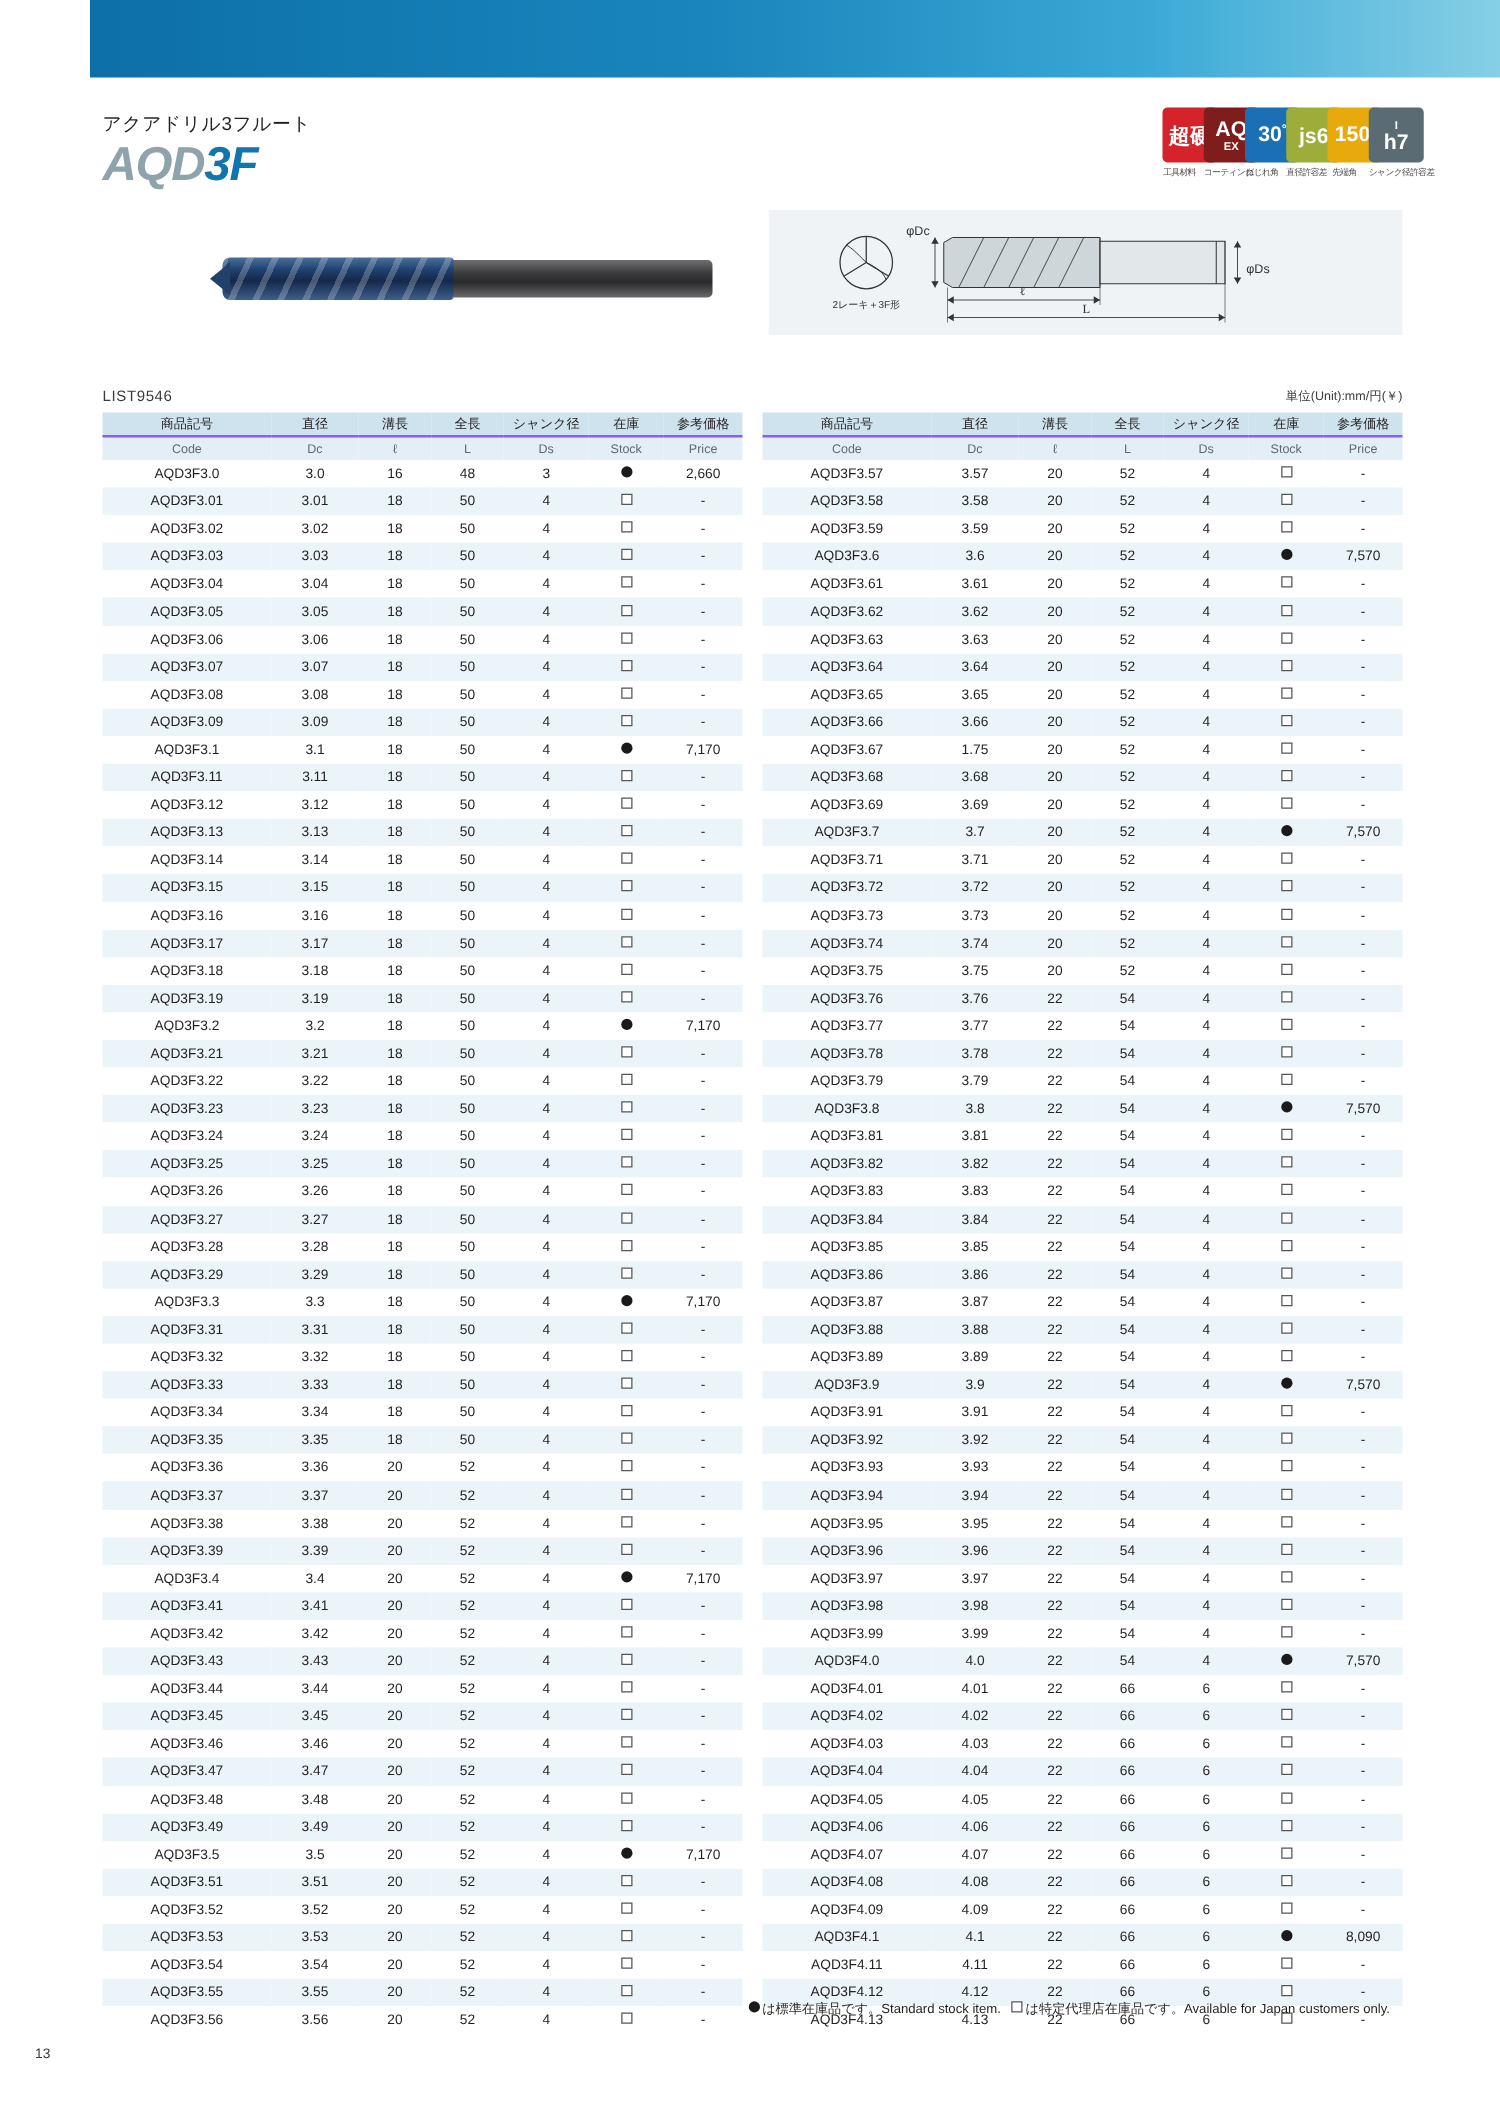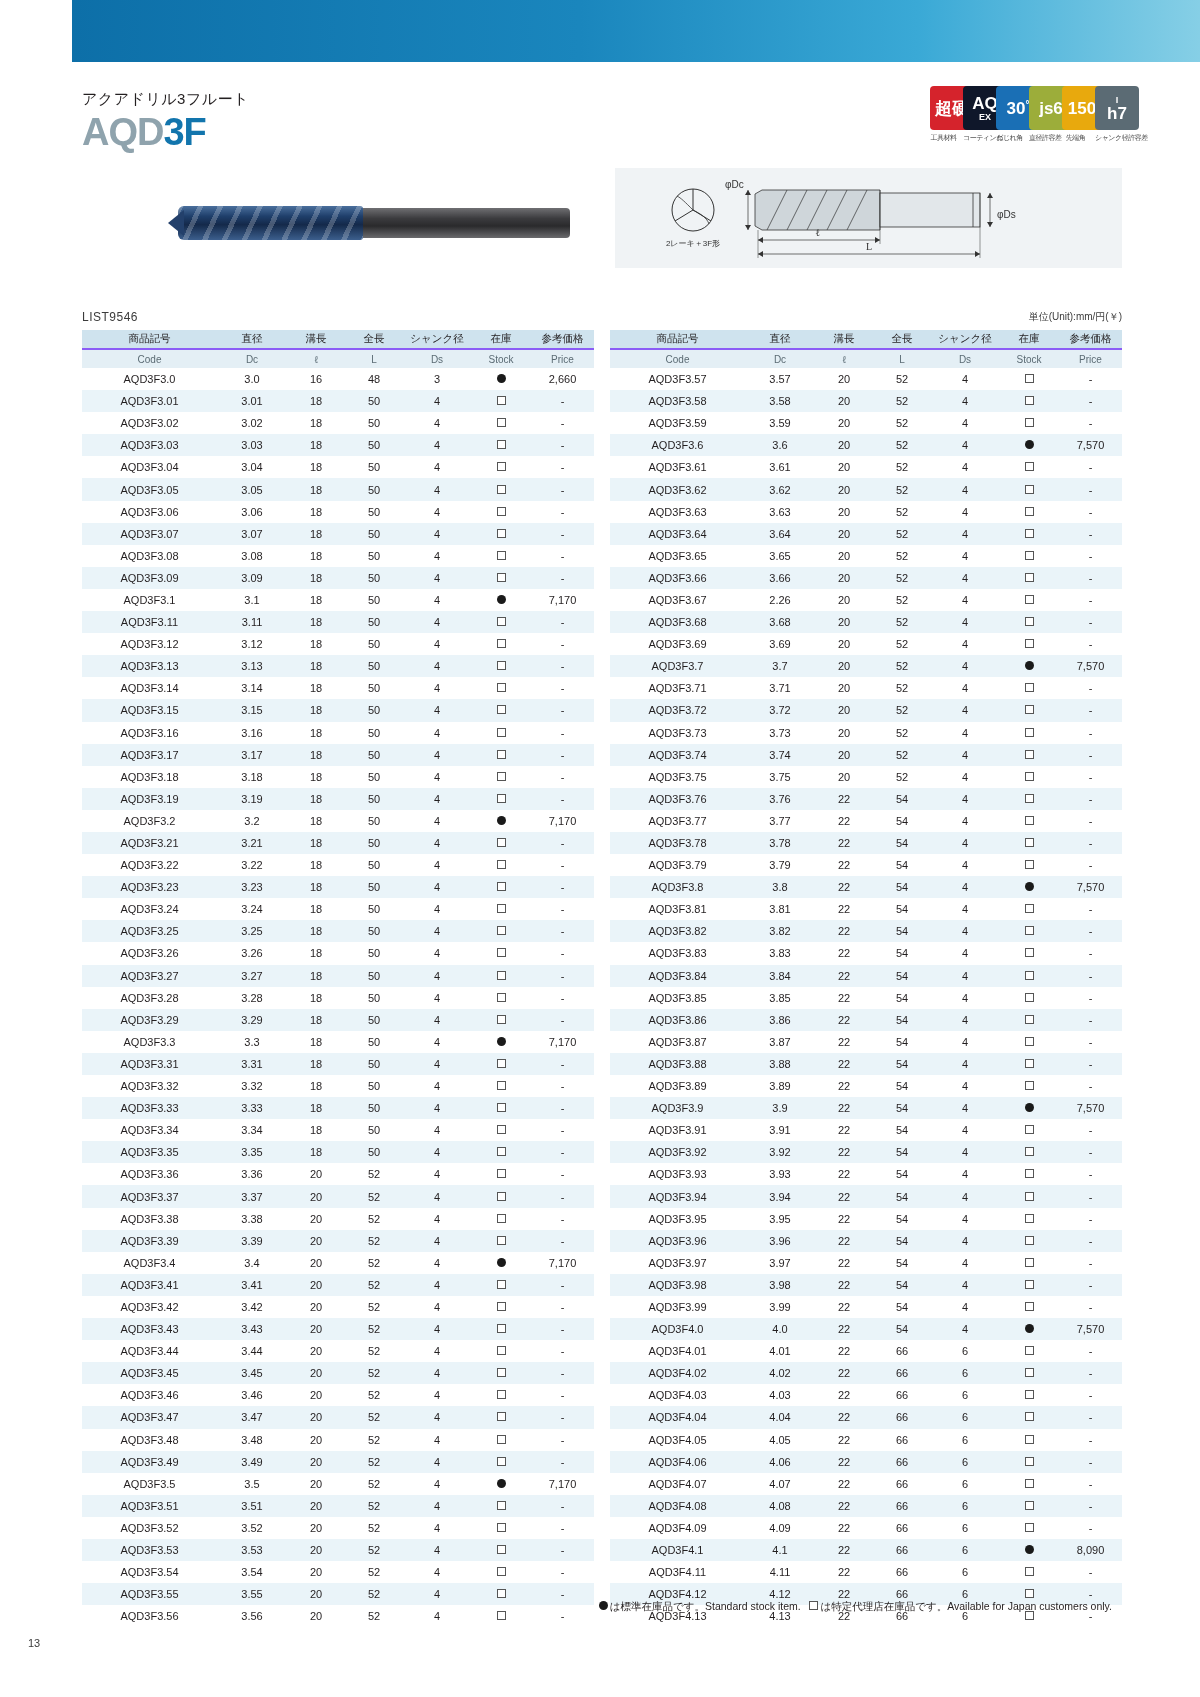--- a/index.html
+++ b/index.html
@@ -41,20 +41,21 @@
     font-weight: normal;
     color: #231f20;
     letter-spacing: 0.5px;
   }
   .series-code {
     margin-top: 4px;
     font-size: 38px;
     font-weight: bold;
     letter-spacing: -1px;
     line-height: 1;
+    font-style: italic;
   }
   .series-code .c1 { color: #8fa3ad; }
   .series-code .c2 { color: #1275ad; }
 
   
   .badges {
     position: absolute;
     right: 0; top: -4px;
     display: flex;
     gap: 6px;
@@ -75,21 +76,21 @@
   .badge .sup { font-size: 10px; vertical-align: top; }
   .badge .sml { font-size: 9px; margin-top: 1px; }
   .badge-cap {
     font-size: 7px;
     color: #4b4b4b;
     margin-top: 3px;
     letter-spacing: -0.5px;
     white-space: nowrap;
   }
   .b-red { background: #d5232c; }
-  .b-teal { background: #0f172a; }
+  .b-teal { background: #7f1d1d; }
   .b-blue { background: #1a6fb5; }
   .b-olive { background: #9cad3a; }
   .b-amber { background: #e8a90d; }
   .b-slate { background: #5b6b74; }
 
   
   .photo-area {
     position: absolute;
     left: 150px; top: 180px;
     width: 420px; height: 90px;
@@ -993,21 +994,21 @@
           <td class="code">AQD3F3.66</td>
           <td>3.66</td>
           <td>20</td>
           <td>52</td>
           <td>4</td>
           <td><span class="sq"></span></td>
           <td class="price">-</td>
         </tr>
         <tr class="odd">
           <td class="code">AQD3F3.67</td>
-          <td>2.26</td>
+          <td>1.75</td>
           <td>20</td>
           <td>52</td>
           <td>4</td>
           <td><span class="sq"></span></td>
           <td class="price">-</td>
         </tr>
         <tr class="even">
           <td class="code">AQD3F3.68</td>
           <td>3.68</td>
           <td>20</td>

